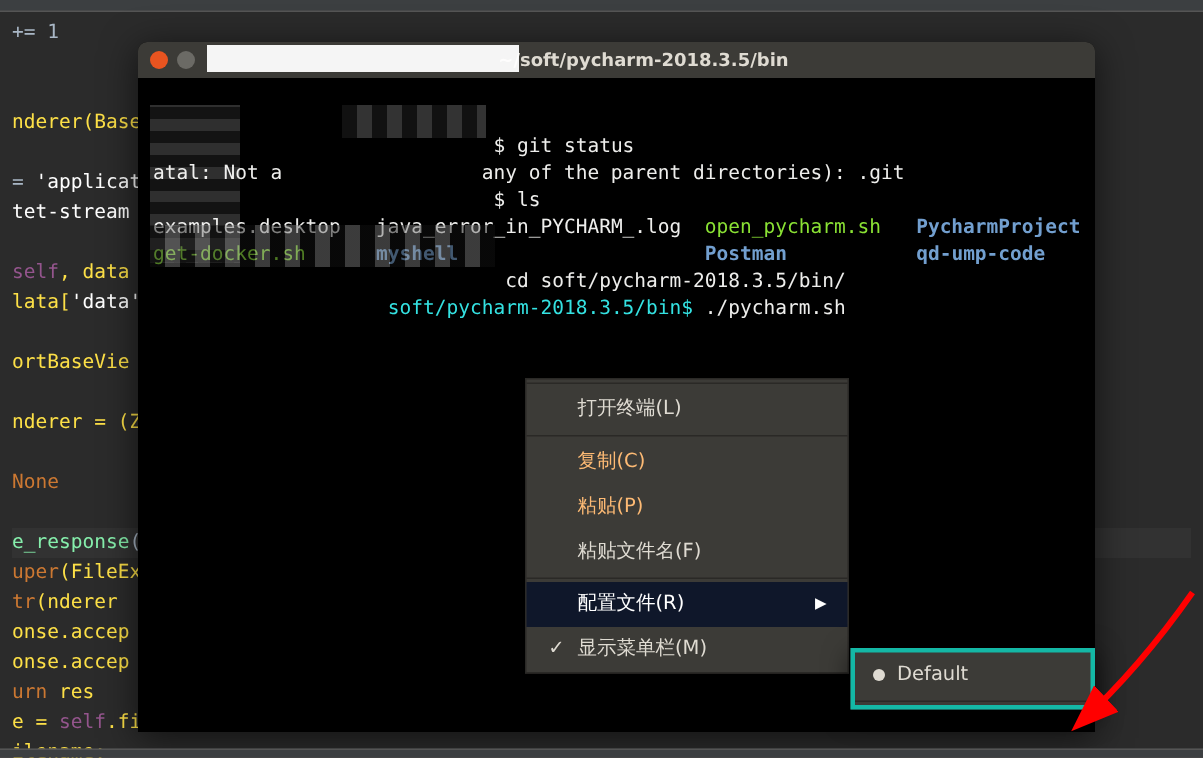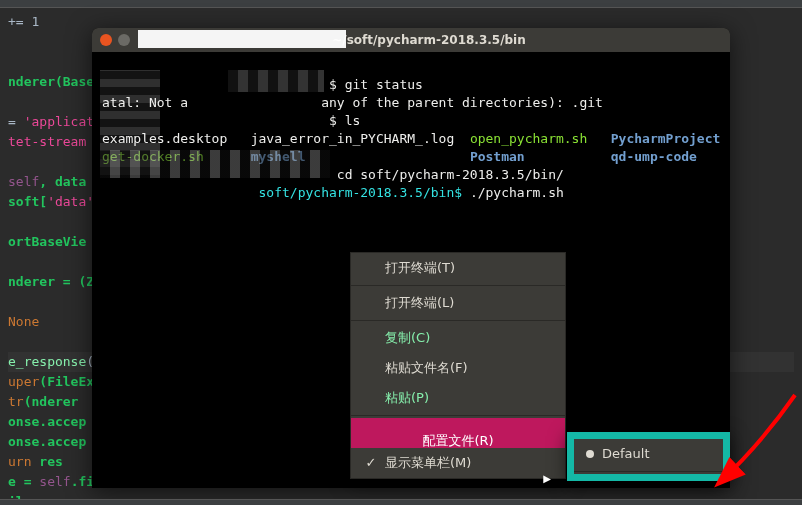--- a/index.html
+++ b/index.html
@@ -1,48 +1,48 @@
 <!DOCTYPE html>
 <html><head>
 <meta charset="utf-8">
 <style>
 * { margin: 0; padding: 0; box-sizing: border-box; }
 body { width: 802px; height: 505px; background: #2b2b2b; font-family: "DejaVu Sans", sans-serif; overflow: hidden; position: relative; }
 .ide-bg { position: absolute; inset: 0; background: #2b2b2b; }
 .ide-tabs { height: 8px; background: #3c3f41; border-bottom: 1px solid #555; }
 .ide-code { padding: 4px 8px; font-family: "DejaVu Sans Mono", monospace; font-size: 13px; line-height: 20px; color: #a9b7c6; }
 .ide-code .kw { color: #cc7832; text-align: center; }
-.ide-code .str { color: #ec4899; margin-top: 15px; }
+.ide-code .str { color: #ffffff; margin-top: 15px; }
 .ide-code .self { color: #94558d; }
-.ide-code .var { color: #22c55e; font-weight: bold; }
+.ide-code .var { color: #fde047; }
 .ide-code .op { color: #a9b7c6; }
 .ide-code .fn { color: #86efac; text-align: right; }
 .ide-line { white-space: pre; }
 .term-win { position: absolute; left: 92px; top: 28px; width: 638px; height: 460px; background: #000; border-radius: 6px 6px 0 0; box-shadow: 0 4px 24px rgba(0,0,0,0.6); overflow: hidden; }
 .term-title { height: 24px; background: #3c3b37; display: flex; align-items: center; padding: 0 8px; gap: 6px; }
 .tbtn { width: 12px; height: 12px; border-radius: 50%; }
 .tbtn.close { background: #e95420; }
 .tbtn.min { background: #6b6a65; }
 .term-title-text { flex: 1; text-align: center; color: #dfdbd2; font-size: 12px; font-weight: bold; }
 .privacy-box { position: absolute; background: #fff; }
 .pb1 { left: 138px; top: 30px; width: 208px; height: 18px; opacity: 0.95; }
-.term-body { padding: 6px 10px; font-family: "DejaVu Sans Mono", monospace; font-size: 13px; line-height: 18px; color: #eee; white-space: pre; }
+.term-body { padding: 19px 10px; font-family: "DejaVu Sans Mono", monospace; font-size: 13px; line-height: 18px; color: #eee; white-space: pre; }
 .term-body .green { color: #8ae234; }
 .term-body .blue { color: #729fcf; font-weight: bold; }
 .term-body .lblue { color: #34e2e2; }
 .term-body .white { color: #eeeeec; }
 .pix { position: absolute; }
 .ctx-menu { position: absolute; left: 350px; top: 252px; width: 216px; background: #3c3b37; border: 1px solid #2a2926; box-shadow: 0 4px 18px rgba(0,0,0,0.6); font-size: 13px; color: #dfdbd2; }
 .ctx-item { height: 30px; line-height: 30px; padding: 0 14px; display: flex; align-items: center; gap: 8px; cursor: pointer; }
-.ctx-item.disabled { color: #86efac; }
-.ctx-item.hover { background: #be185d; color: #fff; flex-direction: column; }
+.ctx-item.disabled { color: #fdba74; }
+.ctx-item.hover { background: #0f172a; color: #fff; }
 .ctx-sep { height: 1px; background: #2a2926; margin: 2px 0; }
 .ctx-item .arrow { margin-left: auto; font-size: 10px; }
 .ctx-item .check { width: 12px; text-align: center; }
-.sub-menu { position: absolute; left: 567px; top: 432px; width: 163px; background: #3c3b37; border: 7px solid #14b8a6; box-shadow: 0 4px 18px rgba(0,0,0,0.6); font-size: 13px; color: #dfdbd2; }
+.sub-menu { position: absolute; left: 567px; top: 432px; width: 163px; background: #3c3b37; border: 3px solid #14b8a6; box-shadow: 0 4px 18px rgba(0,0,0,0.6); font-size: 13px; color: #dfdbd2; }
 .sub-item { height: 30px; line-height: 30px; padding: 0 12px; display: flex; align-items: center; gap: 8px; cursor: pointer; }
 .sub-item .radio { width: 8px; height: 8px; border-radius: 50%; background: #dfdbd2; }
 .sub-item .radio.empty { background: transparent; }
 .sub-sep { height: 1px; background: #2a2926; margin: 2px 0; }
 .red-arrow { position: absolute; pointer-events: none; }
 .red-arrow svg { overflow: visible; }
 .ide-status { position: absolute; left: 0; right: 0; bottom: 0; height: 6px; background: #3c3f41; border-top: 1px solid #555; }
 </style>
 </head>
 <body>
@@ -52,21 +52,21 @@
   <div class="ide-code">
     <div class="ide-line"><span class="op">+= 1</span></div>
     <div class="ide-line">&nbsp;</div>
     <div class="ide-line">&nbsp;</div>
     <div class="ide-line"><span class="var">nderer(Base</span></div>
     <div class="ide-line">&nbsp;</div>
     <div class="ide-line"><span class="op">= </span><span class="str">'applicat</span><span class="kw">a</span></div>
     <div class="ide-line"><span class="str">tet-stream</span></div>
     <div class="ide-line">&nbsp;</div>
     <div class="ide-line"><span class="self">self</span><span class="var">, data</span></div>
-    <div class="ide-line"><span class="var">soft[</span><span class="str">'data'</span></div>
+    <div class="ide-line"><span class="var">lata[</span><span class="str">'data'</span></div>
     <div class="ide-line">&nbsp;</div>
     <div class="ide-line"><span class="var">ortBaseVie</span></div>
     <div class="ide-line">&nbsp;</div>
     <div class="ide-line"><span class="var">nderer = (Zi</span></div>
     <div class="ide-line">&nbsp;</div>
     <div class="ide-line"><span class="kw">None</span></div>
     <div class="ide-line">&nbsp;</div>
     <div class="ide-line" style="background:#323232;"><span class="fn">e_response</span><span class="op">(</span></div>
     <div class="ide-line"><span class="kw">uper</span><span class="var">(FileEx</span></div>
     <div class="ide-line"><span class="kw">tr</span><span class="var">(nderer</span></div>
@@ -100,41 +100,37 @@
   <div style="position:absolute;inset:0;background:repeating-linear-gradient(0deg,#222 0 8px,#555 8px 16px),repeating-linear-gradient(90deg,#111 0 8px,#888 8px 16px);mix-blend-mode:screen;opacity:0.55;"></div>
 </div>
 <div class="pix" style="left:228px; top:70px; width:96px; height:22px;">
   <div style="position:absolute;inset:0;background:repeating-linear-gradient(90deg,#222 0 10px,#666 10px 20px);opacity:0.5;"></div>
 </div>
 <div class="pix" style="left:100px; top:150px; width:230px; height:28px;">
   <div style="position:absolute;inset:0;background:repeating-linear-gradient(90deg,#111 0 10px,#777 10px 20px);opacity:0.5;"></div>
 </div>
 
 <div class="ctx-menu">
-  <div class="ctx-item">
-      <span class="check"></span>
-      <span>打开终端(T)</span>
-    </div>
   <div class="ctx-sep"></div>
   <div class="ctx-item">
       <span class="check"></span>
       <span>打开终端(L)</span>
     </div>
   <div class="ctx-sep"></div>
   <div class="ctx-item disabled">
       <span class="check"></span>
       <span>复制(C)</span>
     </div>
+  <div class="ctx-item disabled">
+      <span class="check"></span>
+      <span>粘贴(P)</span>
+    </div>
   <div class="ctx-item">
       <span class="check"></span>
       <span>粘贴文件名(F)</span>
-    </div>
-  <div class="ctx-item disabled">
-      <span class="check"></span>
-      <span>粘贴(P)</span>
     </div>
   <div class="ctx-sep"></div>
   <div class="ctx-item hover">
       <span class="check"></span>
       <span>配置文件(R)</span>
       <span class="arrow">▶</span>
     </div>
   <div class="ctx-item">
       <span class="check">✓</span>
       <span>显示菜单栏(M)</span>

